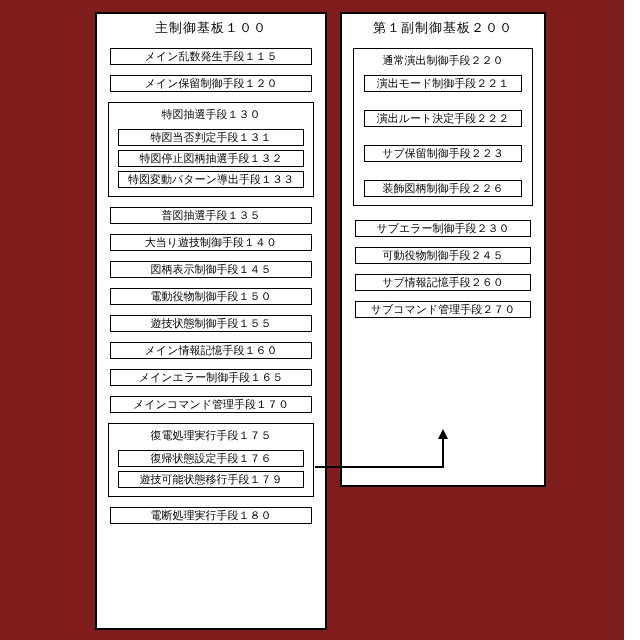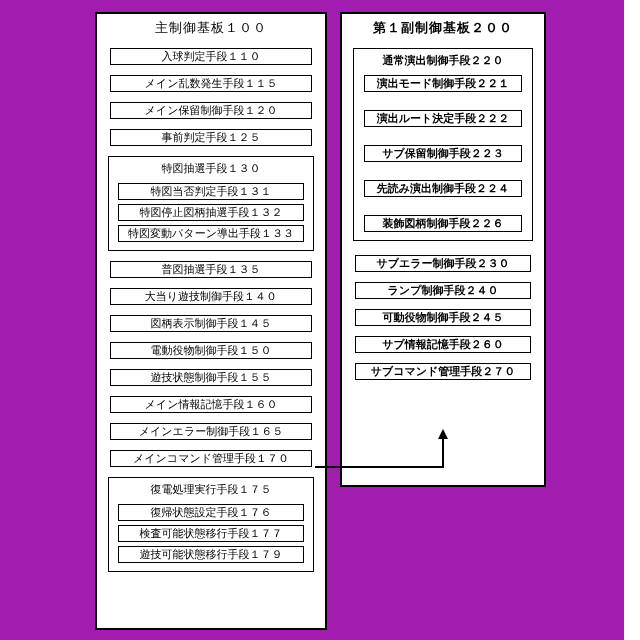--- a/index.html
+++ b/index.html
@@ -1,31 +1,31 @@
 <!DOCTYPE html>
 <html><head>
 <meta charset="utf-8">
 <style>
   html, body { margin:0; padding:0; background:#fff; }
   .canvas {
     position:relative;
     width:624px; height:640px;
-    background:#a21caf;
+    background:#7f1d1d;
     font-family:"Liberation Sans", sans-serif;
     color:#000;
     overflow:hidden;
   }
   .panel {
     position:absolute;
     box-sizing:border-box;
     border:2px solid #000;
     background:#fff;
   }
   #main-board { left:95px;  top:12px; width:232px; height:618px; }
-  #sub-board  { left:340px; top:12px; width:206px; height:475px;font-weight:bold; }
+  #sub-board  { left:340px; top:12px; width:206px; height:475px; }
   .panel-title {
     height:24px; line-height:27px;
     text-align:center;
     font-size:13px;
     letter-spacing:1px;
     white-space:nowrap;
   }
   .item-box {
     box-sizing:border-box;
     height:17px; line-height:14px;
@@ -80,60 +80,56 @@
   }
 </style>
 </head>
 <body>
 
 <div class="canvas">
 
   <div class="panel" id="main-board">
     <div class="panel-title">主制御基板１００</div>
     <div class="items" id="main-board-items">
-        <div class="item-box">入球判定手段１１０</div>
         <div class="item-box">メイン乱数発生手段１１５</div>
         <div class="item-box">メイン保留制御手段１２０</div>
-        <div class="item-box">事前判定手段１２５</div>
         <div class="group-box">
           <div class="group-title">特図抽選手段１３０</div>
           <div class="item-box">特図当否判定手段１３１</div>
           <div class="item-box">特図停止図柄抽選手段１３２</div>
           <div class="item-box">特図変動パターン導出手段１３３</div>
         </div>
         <div class="item-box">普図抽選手段１３５</div>
         <div class="item-box">大当り遊技制御手段１４０</div>
         <div class="item-box">図柄表示制御手段１４５</div>
         <div class="item-box">電動役物制御手段１５０</div>
         <div class="item-box">遊技状態制御手段１５５</div>
         <div class="item-box">メイン情報記憶手段１６０</div>
         <div class="item-box">メインエラー制御手段１６５</div>
         <div class="item-box">メインコマンド管理手段１７０</div>
         <div class="group-box">
           <div class="group-title">復電処理実行手段１７５</div>
           <div class="item-box">復帰状態設定手段１７６</div>
-          <div class="item-box">検査可能状態移行手段１７７</div>
           <div class="item-box">遊技可能状態移行手段１７９</div>
         </div>
+        <div class="item-box">電断処理実行手段１８０</div>
       </div>
   </div>
 
   <div class="panel" id="sub-board">
     <div class="panel-title">第１副制御基板２００</div>
     <div class="items" id="sub-board-items">
         <div class="group-box">
           <div class="group-title">通常演出制御手段２２０</div>
           <div class="item-box">演出モード制御手段２２１</div>
           <div class="item-box">演出ルート決定手段２２２</div>
           <div class="item-box">サブ保留制御手段２２３</div>
-          <div class="item-box">先読み演出制御手段２２４</div>
           <div class="item-box">装飾図柄制御手段２２６</div>
         </div>
         <div class="item-box gap-lg">サブエラー制御手段２３０</div>
-        <div class="item-box">ランプ制御手段２４０</div>
         <div class="item-box">可動役物制御手段２４５</div>
         <div class="item-box">サブ情報記憶手段２６０</div>
         <div class="item-box">サブコマンド管理手段２７０</div>
       </div>
   </div>
 
   <div class="conn-h"></div>
   <div class="conn-v"></div>
   <div class="arrow-up"></div>
 

